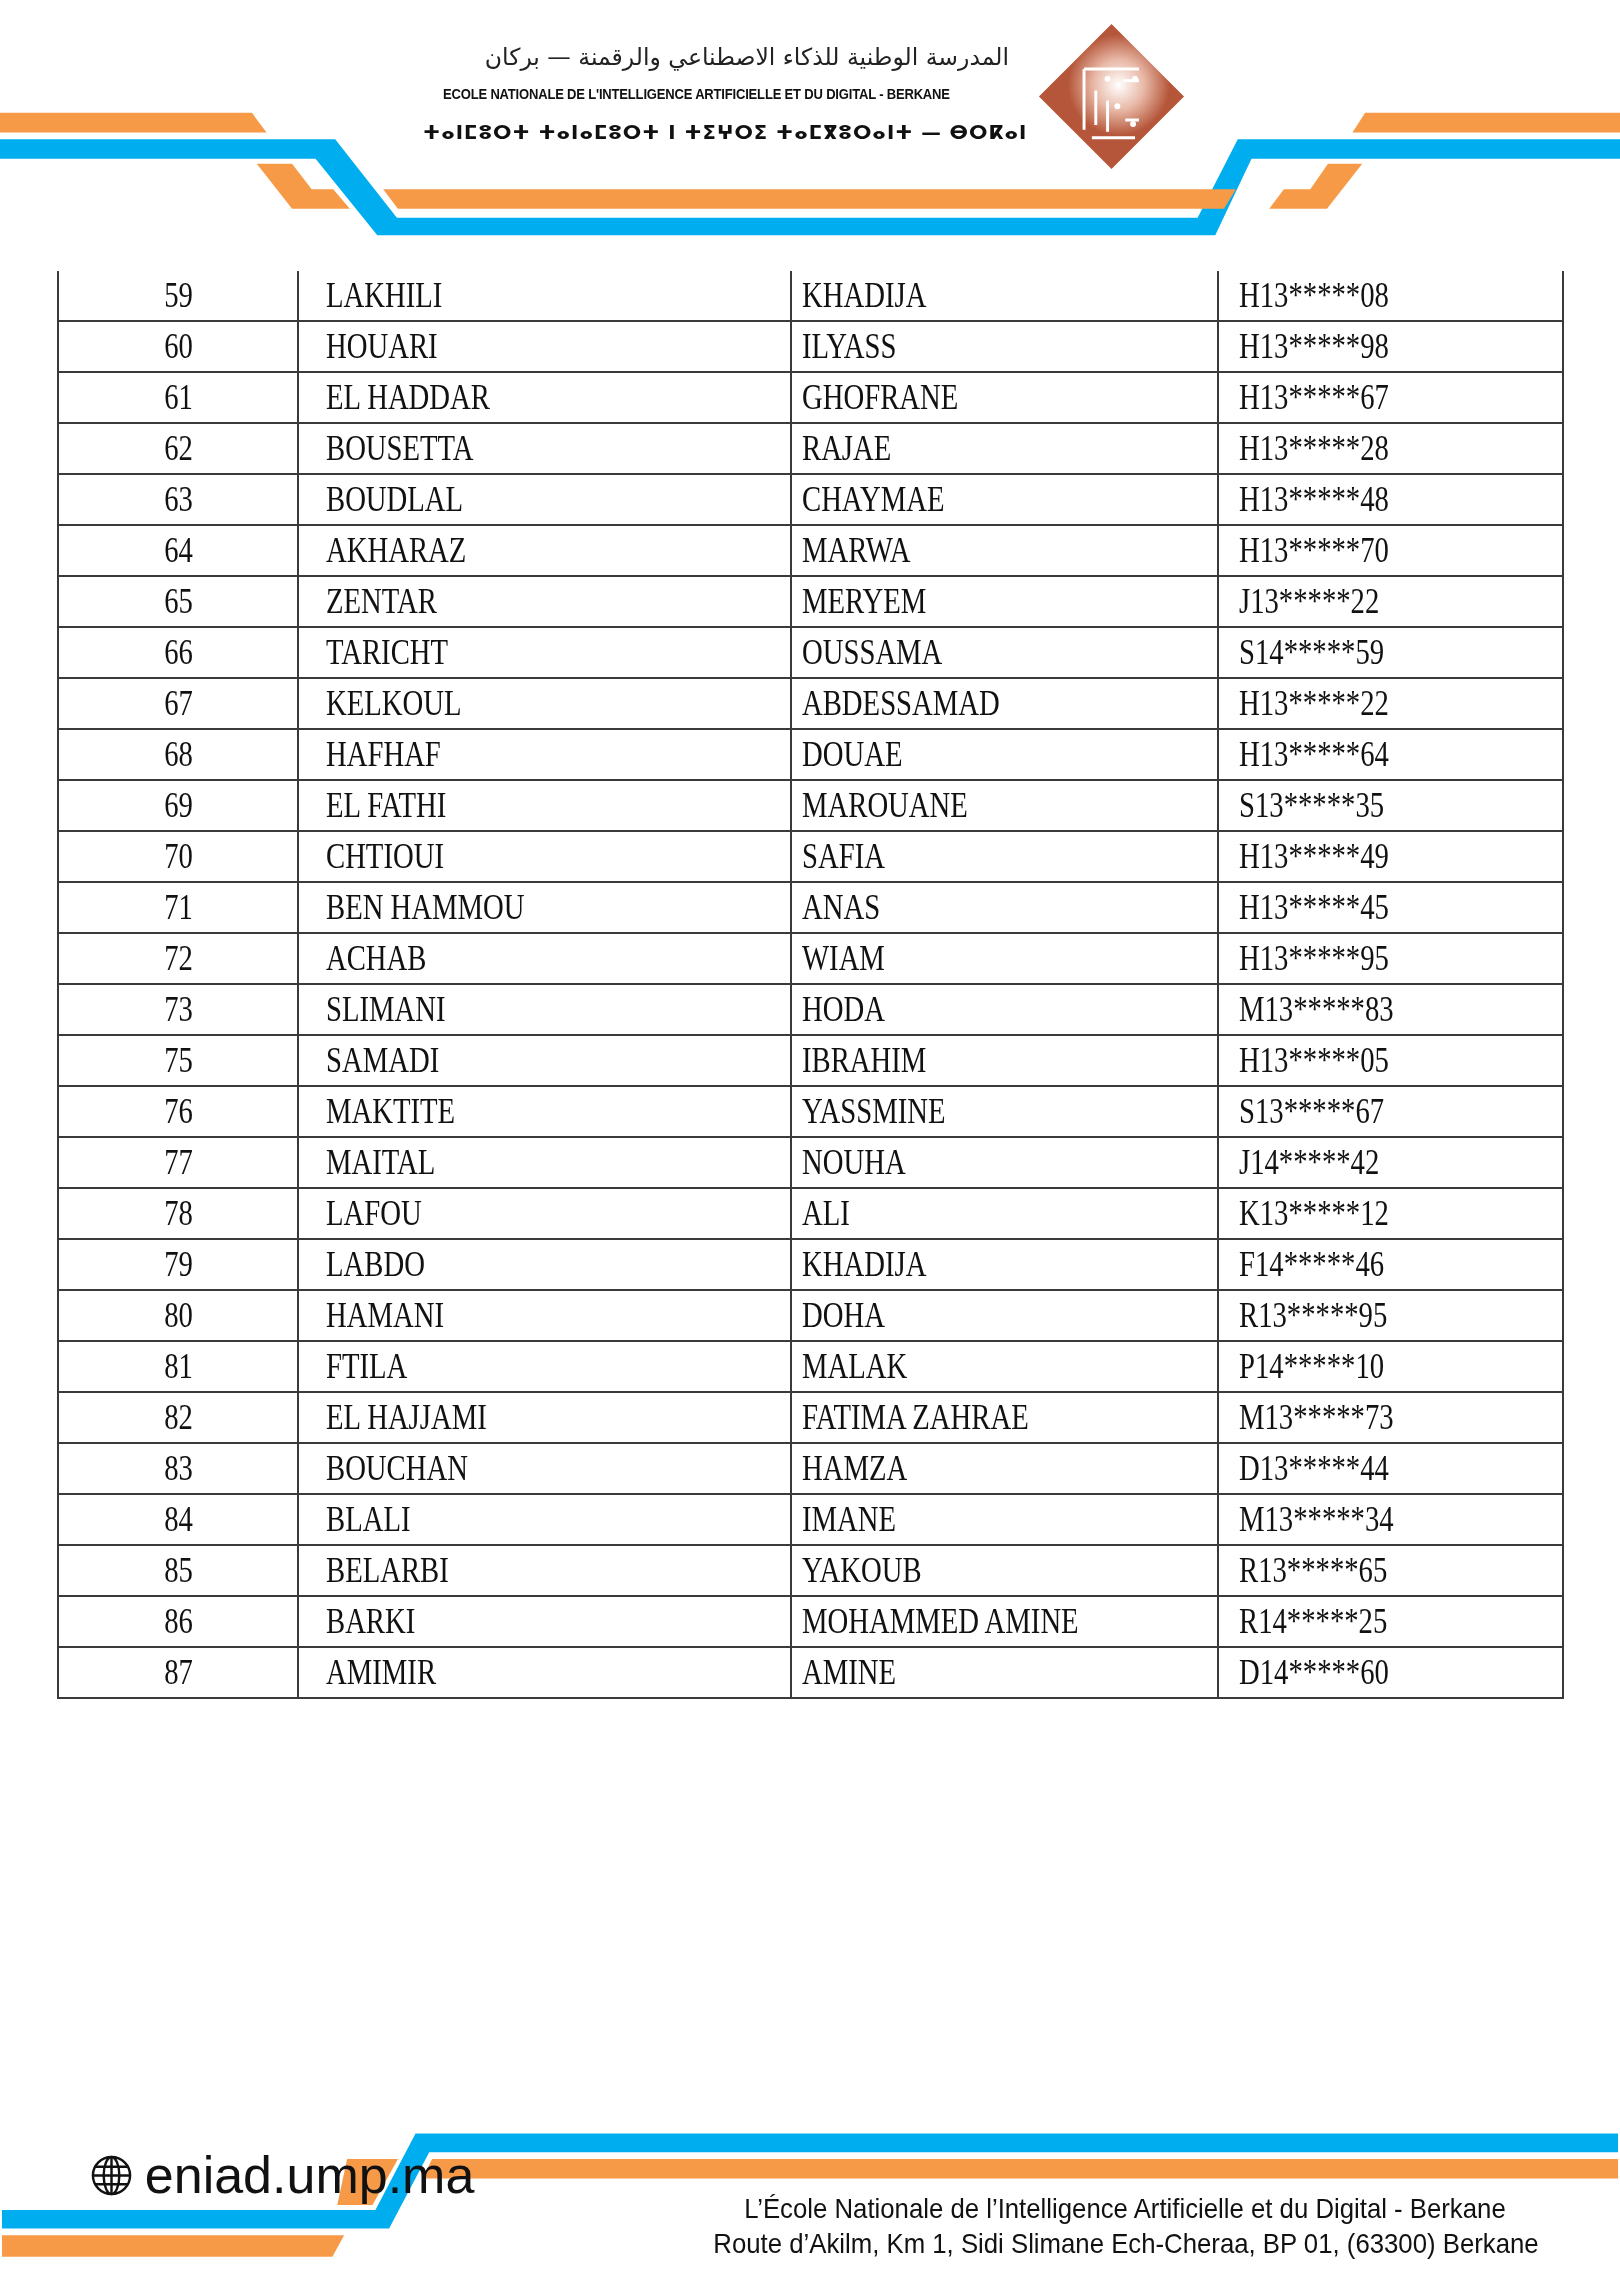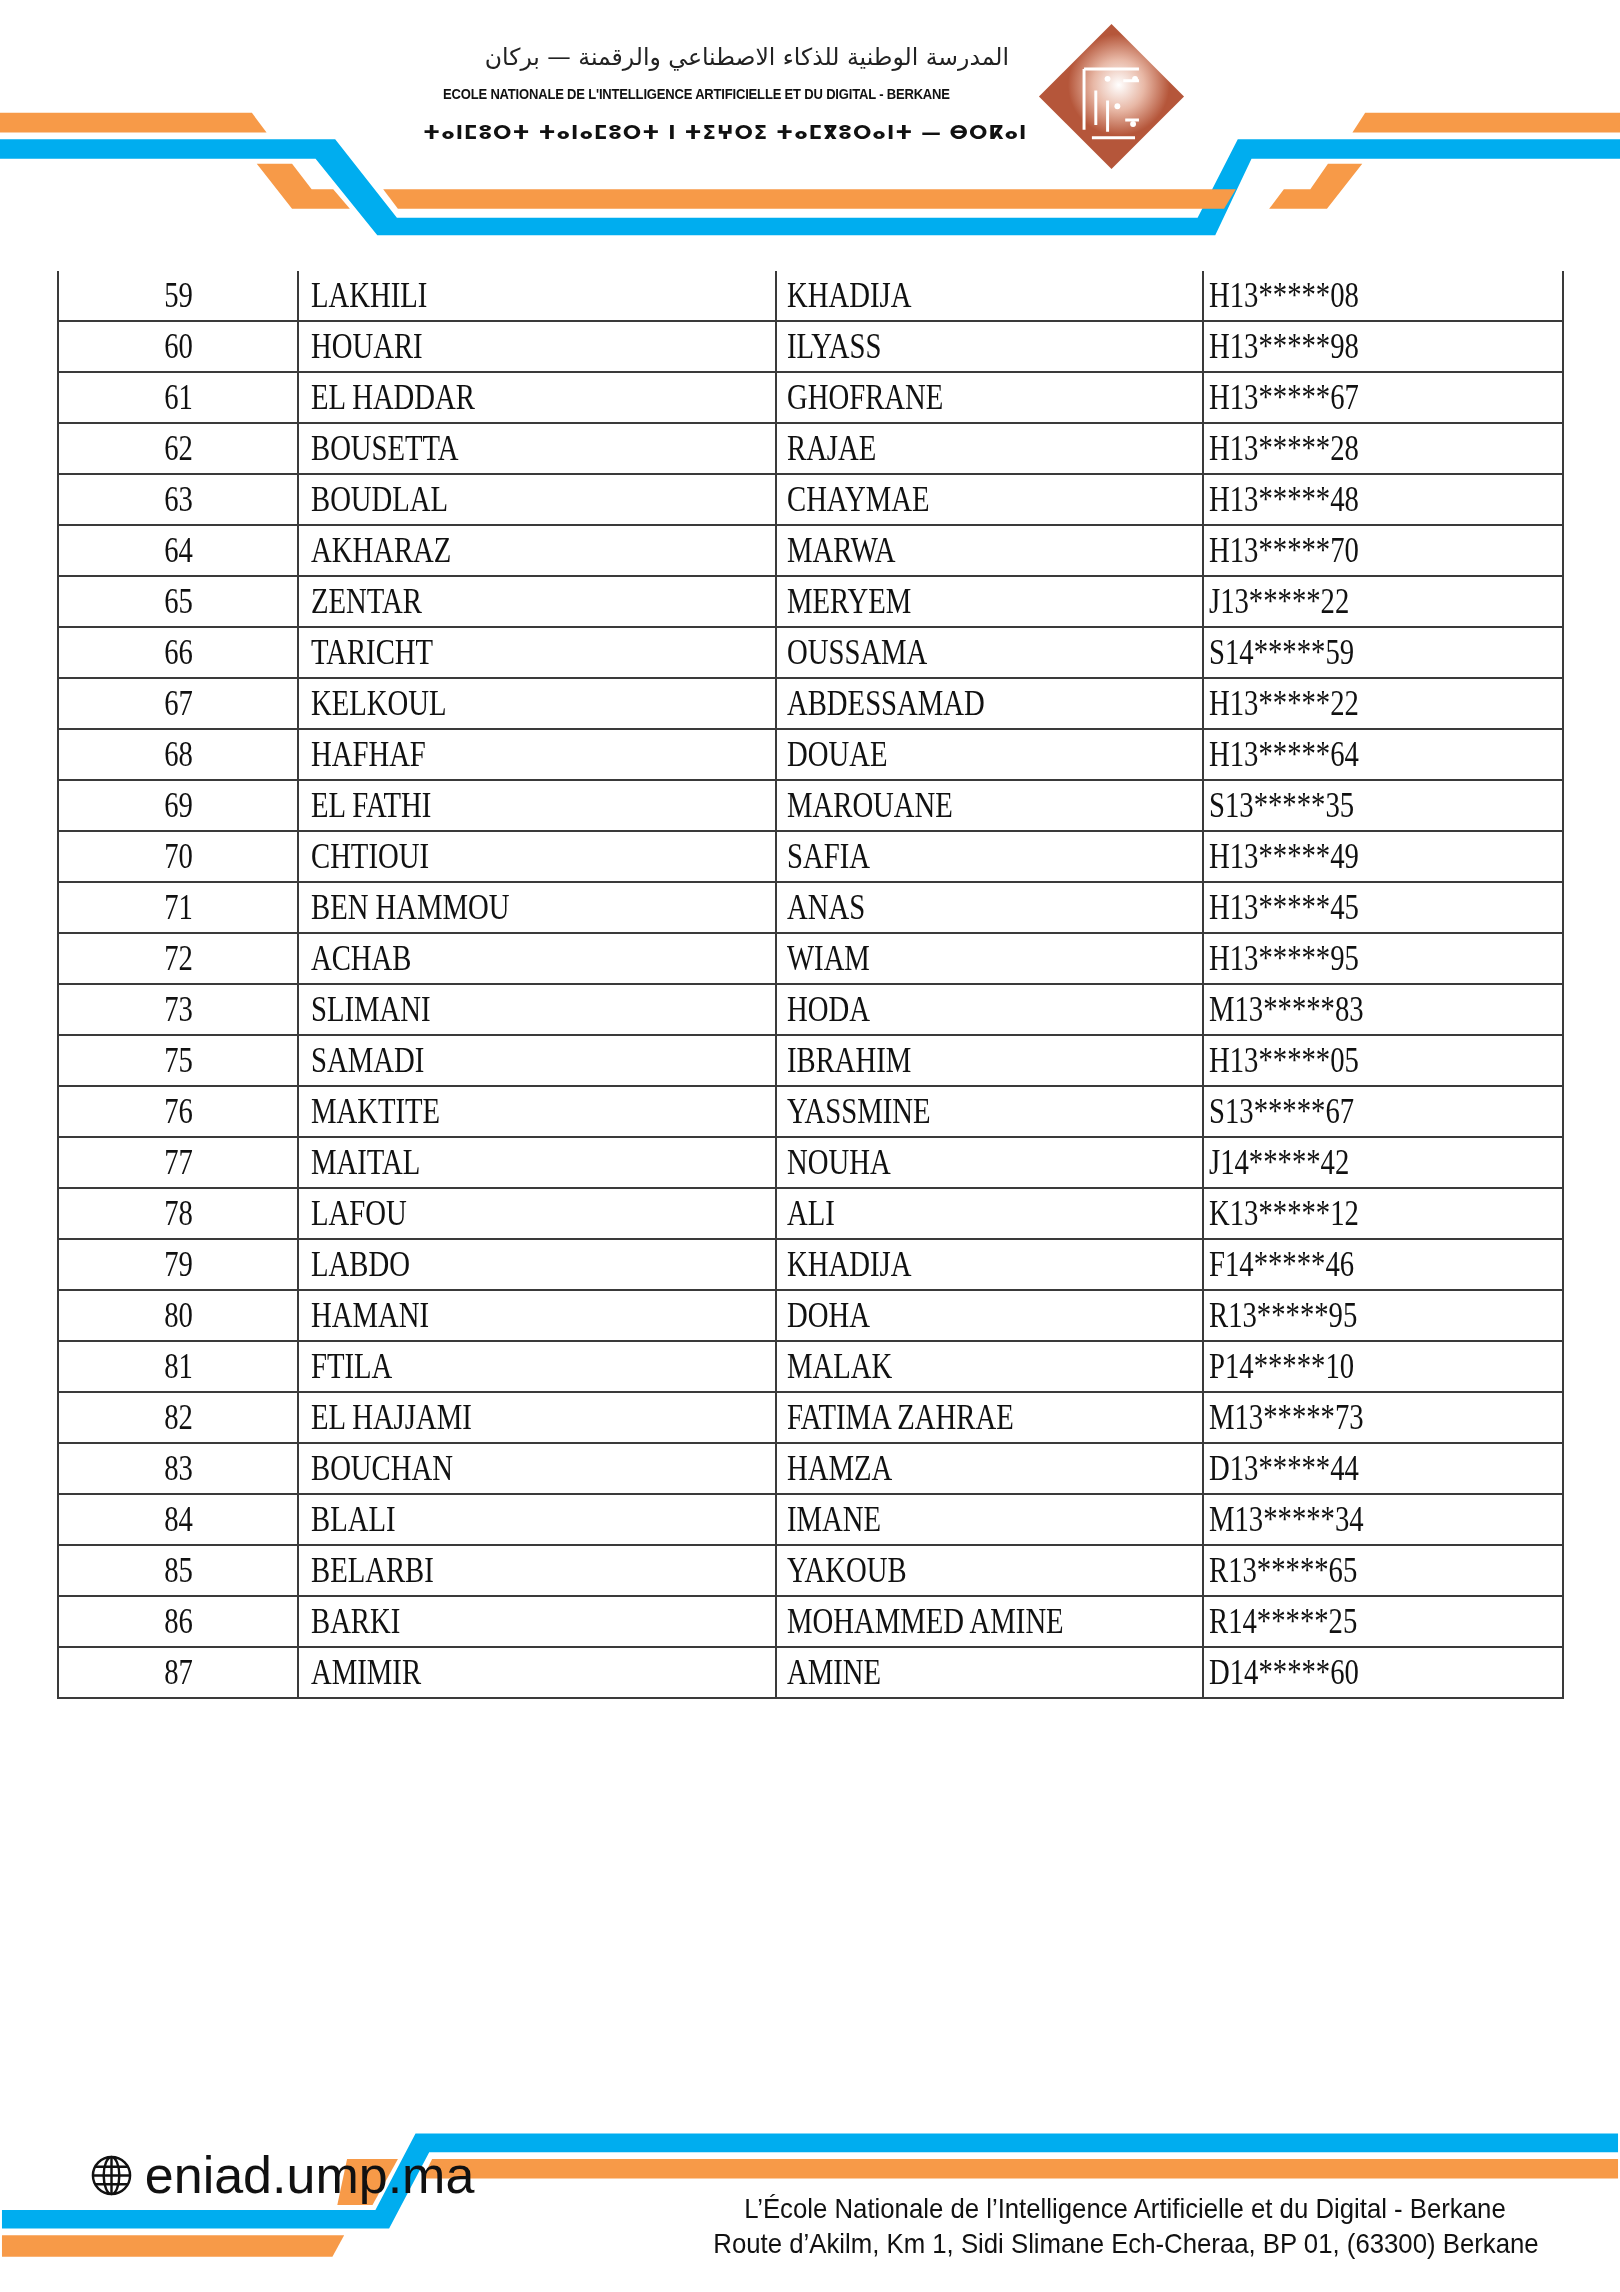--- a/index.html
+++ b/index.html
@@ -20,23 +20,23 @@
                      color: #111; white-space: nowrap; letter-spacing: 1px; }
     .logo { position: absolute; left: 1037px; top: 21.6px; width: 149px; height: 149px; }
 
     
     .table-wrap { position: absolute; left: 57px; top: 271px; width: 1324px; }
     table { border-collapse: collapse; width: 1507px; table-layout: fixed; }
     td { height: 49px; border: 2px solid #3a3a3a; padding: 0; font-size: 35px;
          line-height: 1; vertical-align: middle; white-space: nowrap; overflow: hidden; }
     tr:first-child td { border-top: none; }
     td.c-num { text-align: center; width: 238px; }
-    td.c-last { padding-left: 12px; width: 464px; }
+    td.c-last { padding-left: 27px; width: 464px; }
     td.c-first { padding-left: 9.8px; width: 415px; }
-    td.c-id { padding-left: 5px; }
+    td.c-id { padding-left: 20px; }
     .cell-text { display: inline-block; transform: scaleX(0.82); transform-origin: left center; }
     td.c-num .cell-text { transform-origin: center center; }
 
     
     .footer-art { position: absolute; left: 0; top: 2117px; width: 1620px; height: 175px; }
     .site { position: absolute; left: 90px; top: 2145px; display: flex; align-items: center; gap: 11.8px; }
     .site-text { font-family: "Liberation Sans", "DejaVu Sans", sans-serif; font-size: 52px; color: #111; }
     .addr { position: absolute; left: 655px; width: 941px; text-align: center;
             font-family: "Liberation Sans", "DejaVu Sans", sans-serif; font-size: 27.4px; color: #111;
             white-space: nowrap; }

